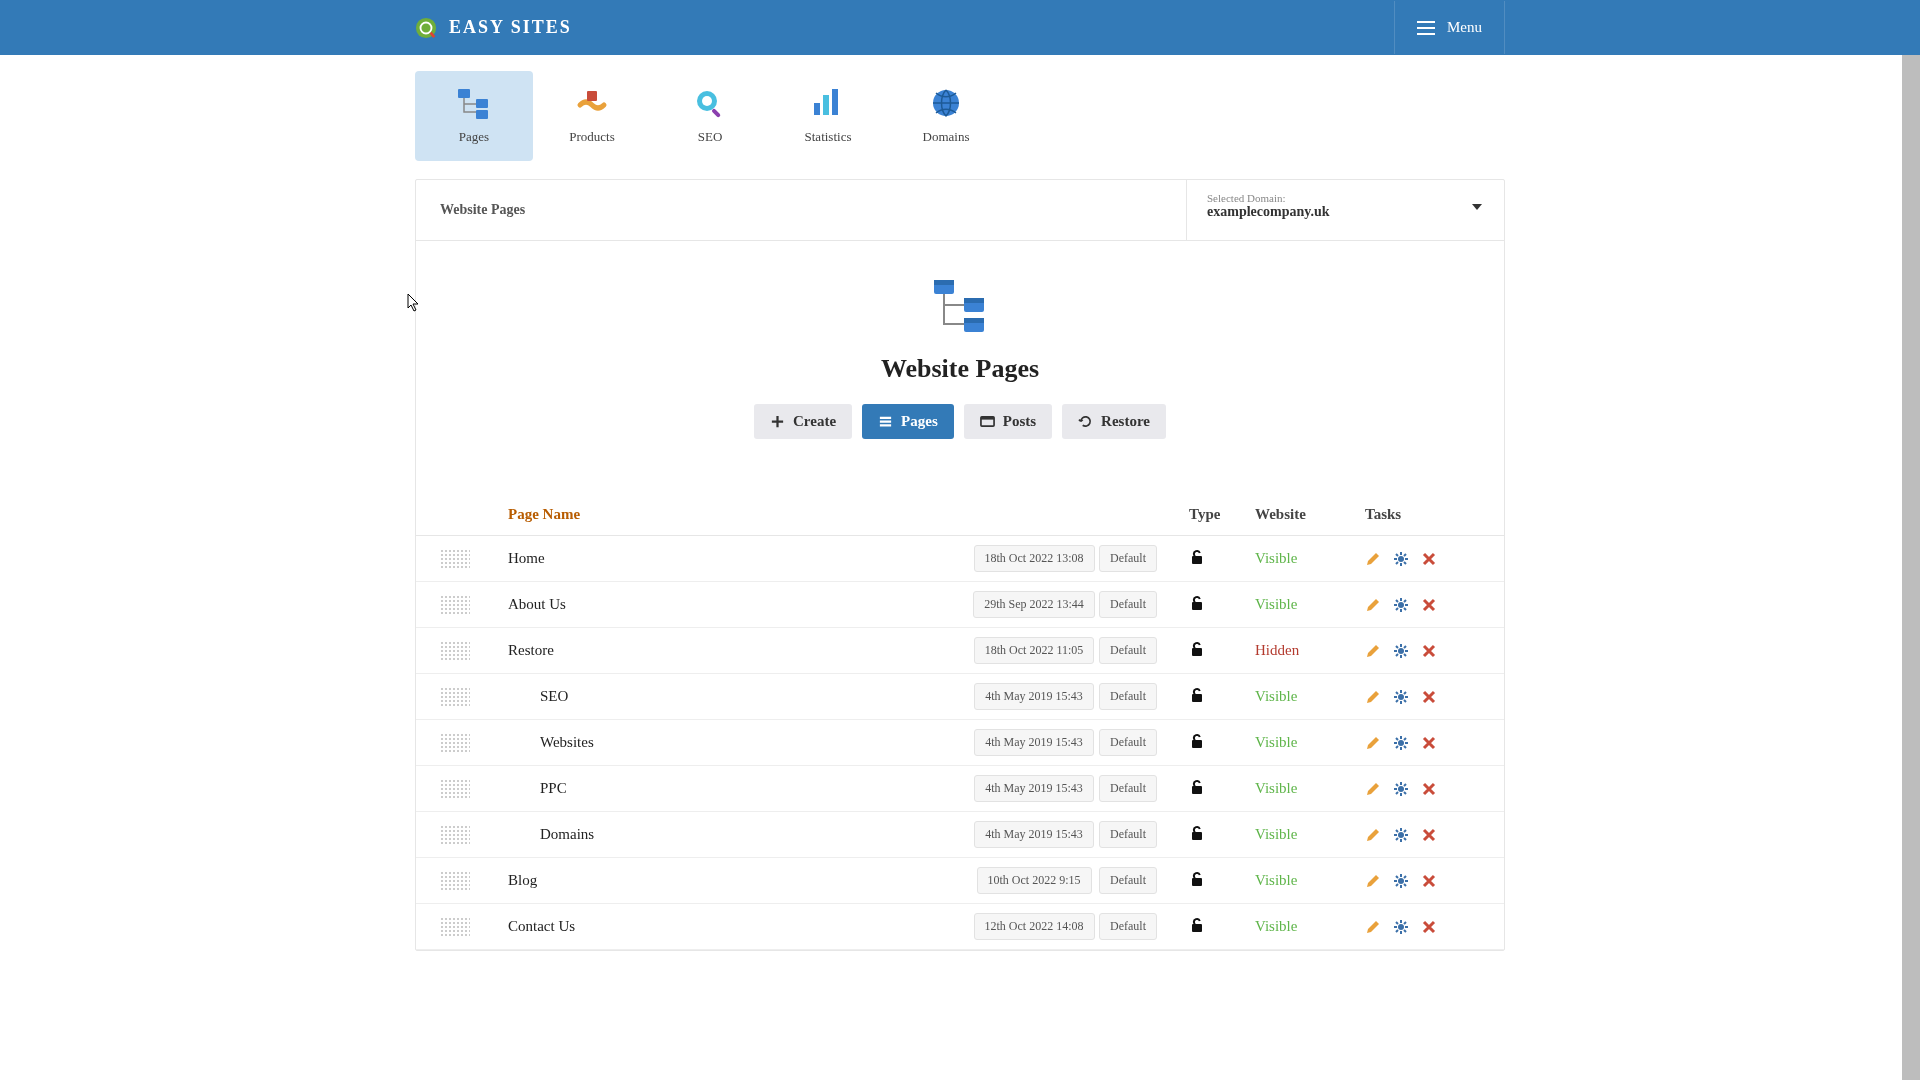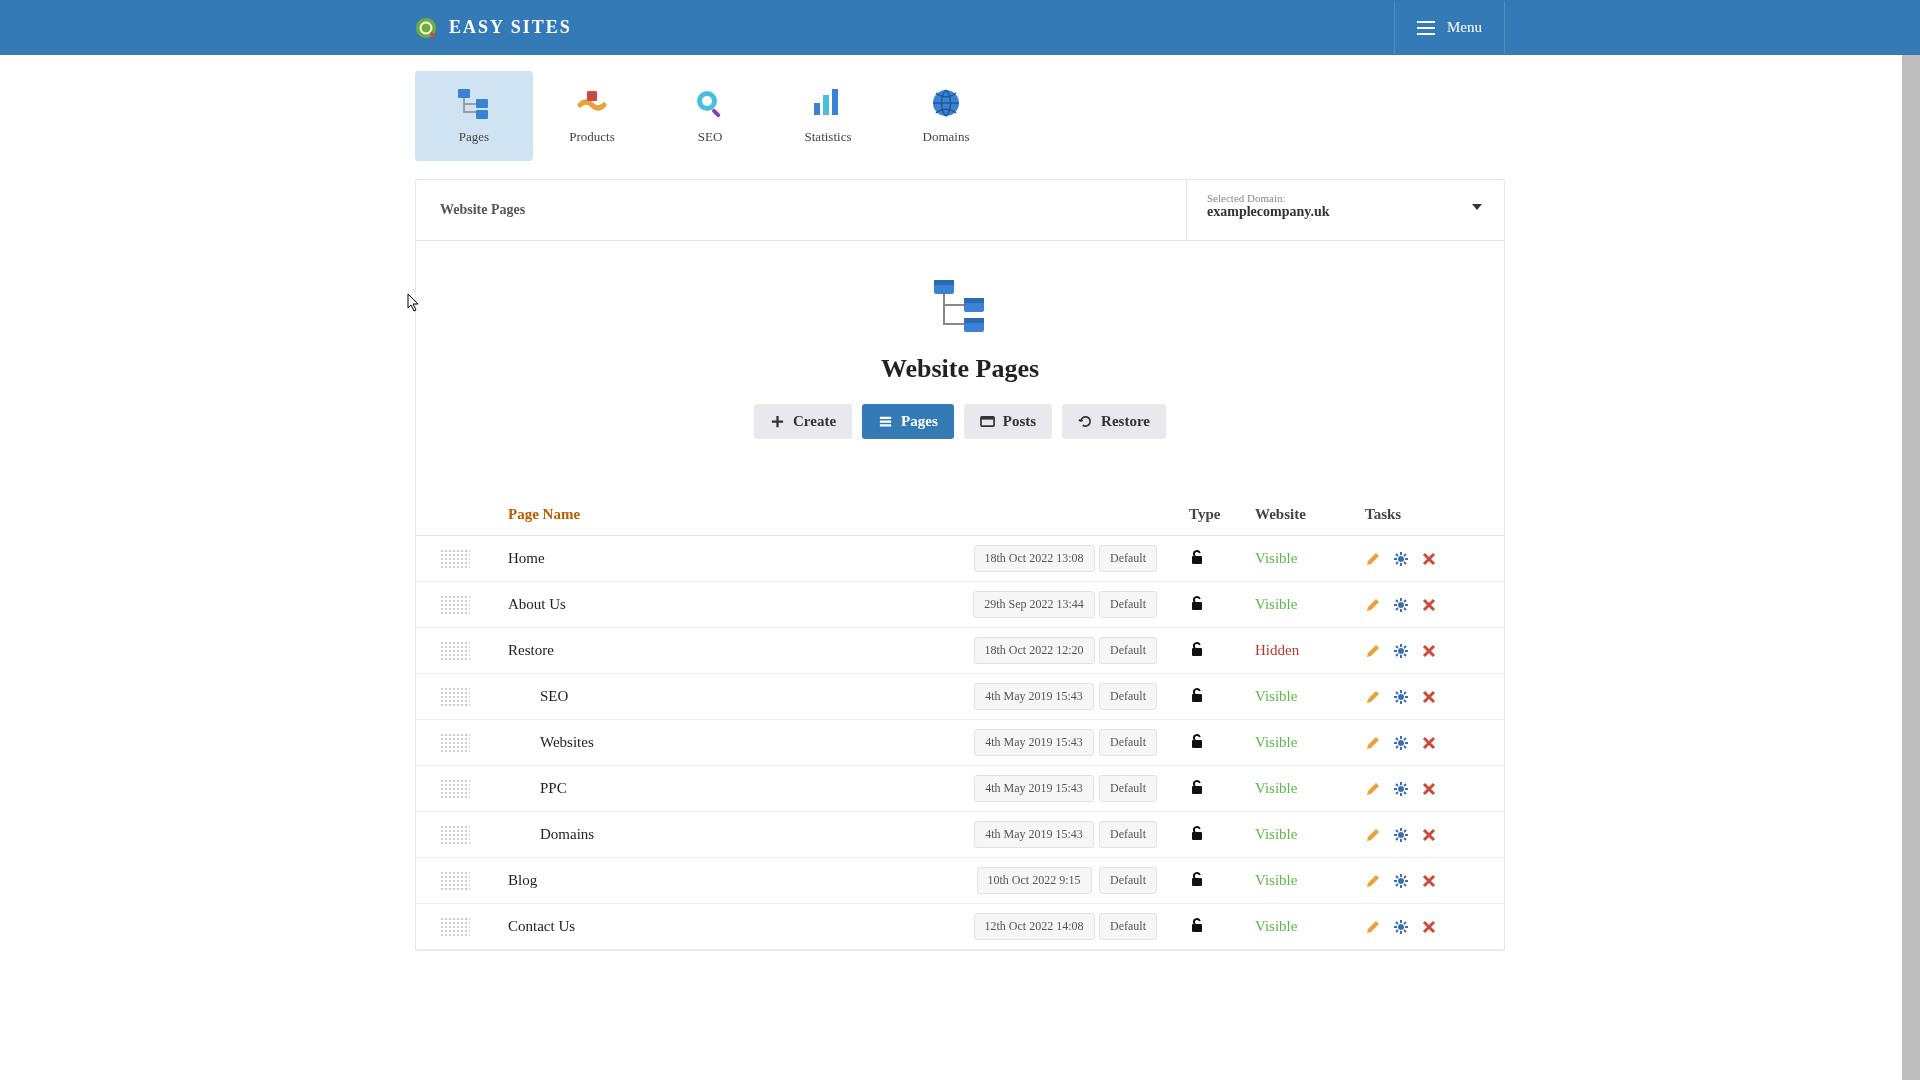--- a/index.html
+++ b/index.html
@@ -281,21 +281,21 @@
           <svg viewBox="0 0 16 16">
             <path d="M3 3l10 10M13 3L3 13" stroke="#c94c3a" stroke-width="3"></path>
           </svg>
         </div>
       </div>
       <div class="row">
         <div class="handle">
           <div class="grip"></div>
         </div>
         <div class="name">Restore</div>
-        <div class="date"><span>18th Oct 2022 12:20</span></div>
+        <div class="date"><span>18th Oct 2022 11:05</span></div>
         <div class="template"><span>Default</span></div>
         <div class="type"><svg width="16" height="16" viewBox="0 0 16 16">
             <rect x="3" y="7" width="10" height="8" rx="1" fill="#111"></rect>
             <path d="M5 7V5a3 3 0 0 1 6 0" fill="none" stroke="#111" stroke-width="2" transform="rotate(-20 8 5)"></path>
           </svg></div>
         <div class="status hid">Hidden</div>
         <div class="tasks">
           <svg viewBox="0 0 16 16">
             <path d="M2 14l1-4 8-8 3 3-8 8z" fill="#e9a13b"></path>
           </svg>

